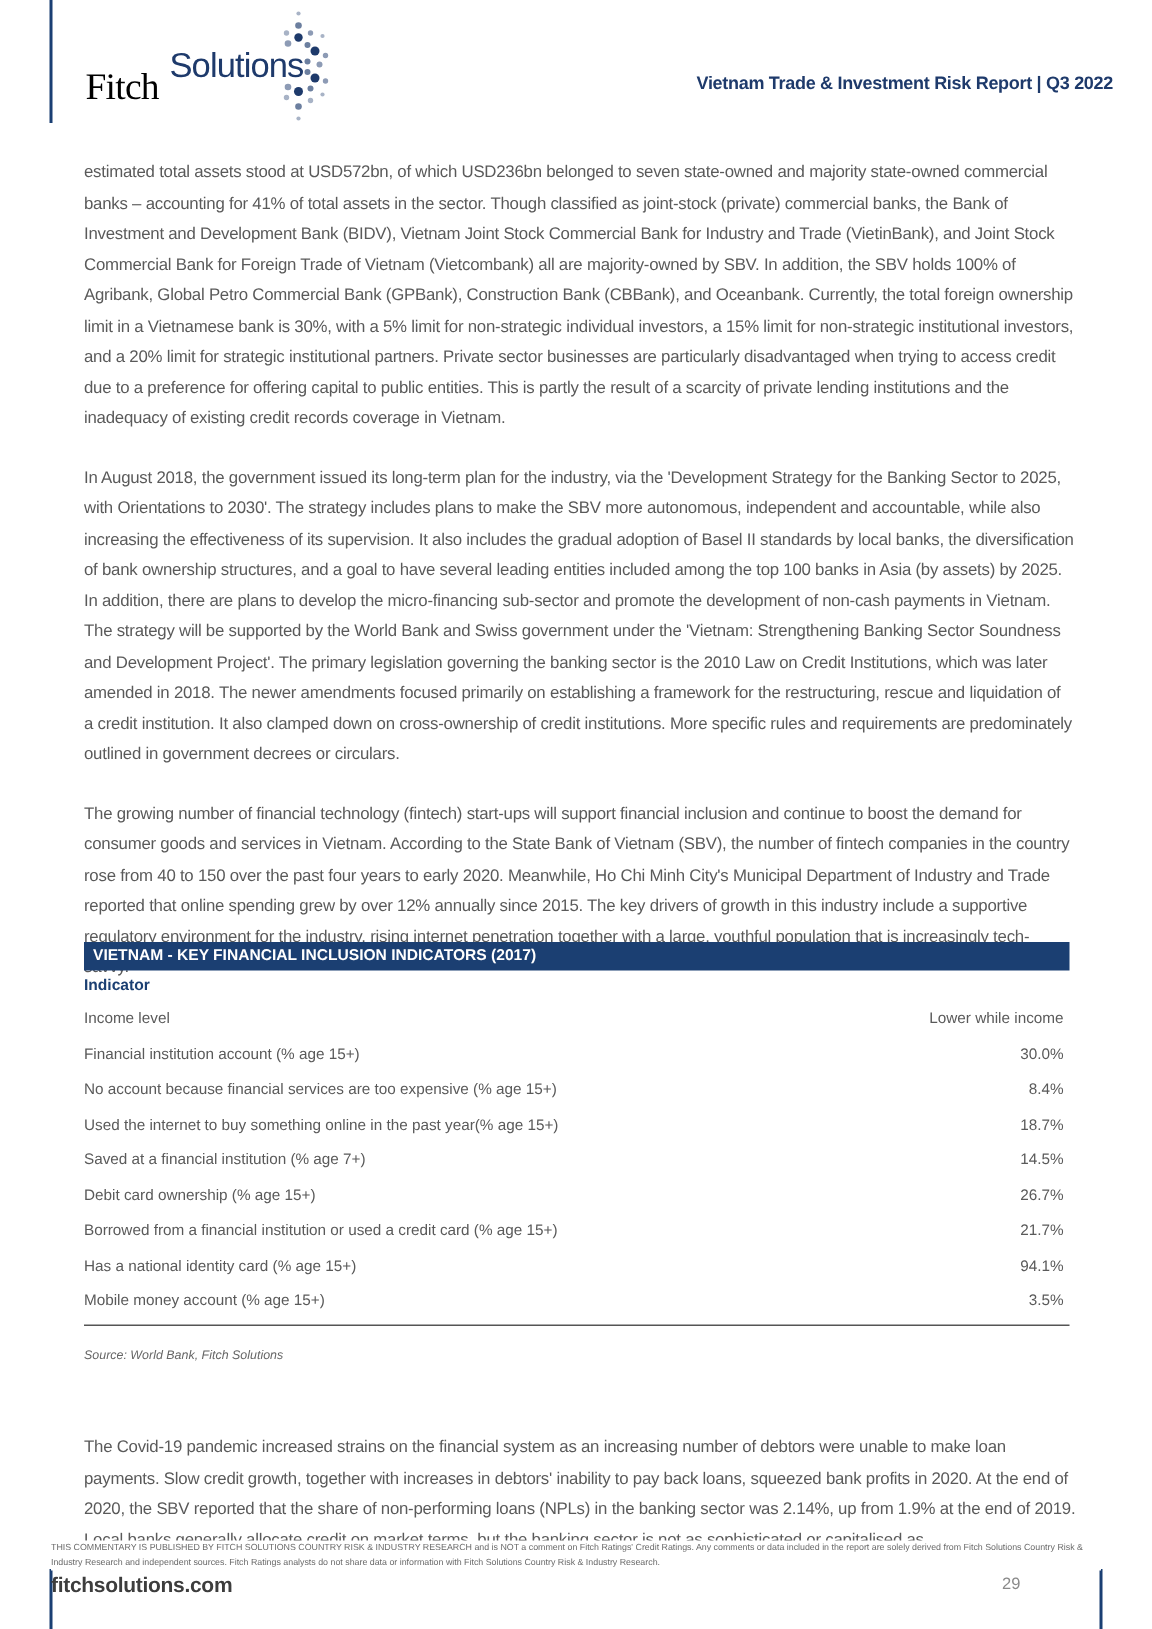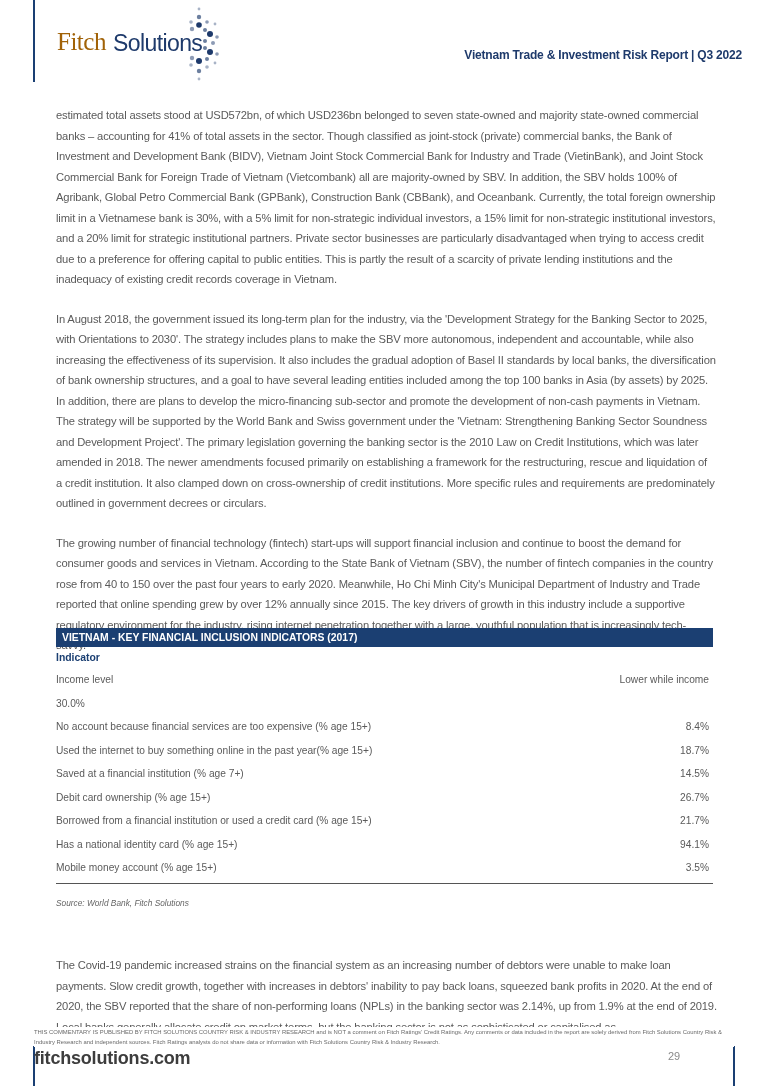--- a/index.html
+++ b/index.html
@@ -4,41 +4,41 @@
   <style>
     * { margin: 0; padding: 0; box-sizing: border-box; }
     html, body { width: 768px; height: 1086px; background: #ffffff; overflow: hidden; }
     body { position: relative; font-family: "Liberation Sans", sans-serif; color: #555555; }
 
     .margin-rule-left-top { position: absolute; left: 33px; top: 0; width: 2px; height: 82px; background: #1a3f73; }
     .margin-rule-left-bottom { position: absolute; left: 33px; top: 1046px; width: 2px; height: 40px; background: #1a3f73; }
     .margin-rule-right-bottom { position: absolute; left: 733px; top: 1046px; width: 2px; height: 40px; background: #1a3f73; }
 
     .logo { position: absolute; left: 57px; top: 6px; width: 180px; height: 72px; }
-    .logo-fitch { position: absolute; left: 0; top: 22px; font-family: "Liberation Serif", serif; font-size: 25px; color: #a16207; letter-spacing: -0.5px; }
+    .logo-fitch { position: absolute; left: 0; top: 39px; font-family: "Liberation Serif", serif; font-size: 25px; color: #000000; letter-spacing: -0.5px; }
     .logo-solutions { position: absolute; left: 56px; top: 24px; font-family: "Liberation Sans", sans-serif; font-size: 23px; color: #1e3a6b; letter-spacing: -0.6px; }
     .logo-dots { position: absolute; left: 120px; top: 0; width: 60px; height: 75px; }
 
     .header-title { position: absolute; right: 26px; top: 48px; font-size: 12px; font-weight: bold; color: #1e3a6b; letter-spacing: -0.2px; }
 
     .content { position: absolute; left: 56px; top: 105px; width: 660px; }
     .para { font-size: 11.2px; line-height: 20.5px; color: #5a5a5a; letter-spacing: -0.15px; margin-bottom: 19px; }
 
     .table-wrap { position: absolute; left: 56px; top: 628px; width: 657px; }
     .table-title { background: #1b3f72; color: #ffffff; font-weight: bold; font-size: 10.4px; padding: 0 8px 0 6px; height: 19px; line-height: 19px; letter-spacing: 0px; }
     .table-header { color: #1b3f72; font-weight: bold; font-size: 10.4px; height: 21px; line-height: 21px; padding-left: 0px; }
     .trow { display: flex; justify-content: space-between; font-size: 10.2px; color: #5a5a5a; height: 23.5px; line-height: 23.5px; padding-right: 4px; }
     .trow .val { text-align: right; }
     .table-bottom-rule { height: 1px; background: #555555; margin-top: 3px; }
     .table-source { font-size: 8.3px; font-style: italic; color: #666666; margin-top: 14px; }
 
     .para-bottom { position: absolute; left: 56px; top: 955px; width: 665px; font-size: 11.2px; line-height: 20.5px; color: #5a5a5a; letter-spacing: -0.15px; }
 
     .disclaimer { position: absolute; left: 34px; top: 1027px; width: 700px; font-size: 5.9px; line-height: 10px; color: #6a6a6a; background: #ffffff; padding-left: 0; }
-    .footer-site { position: absolute; left: 34px; top: 1048px; font-size: 18px; font-weight: bold; color: #3d3d3d; letter-spacing: -0.2px; }
+    .footer-site { position: absolute; left: 34px; top: 1048px; font-size: 14px; font-weight: bold; color: #3d3d3d; letter-spacing: -0.2px; }
     .footer-page { position: absolute; left: 668px; top: 1050px; font-size: 11px; color: #8a8a8a; }
   </style>
 </head>
 <body>
 
 <div class="margin-rule-left-top"></div>
 <div class="margin-rule-left-bottom"></div>
 <div class="margin-rule-right-bottom"></div>
 
 <div class="logo">
@@ -81,20 +81,21 @@
 
 <div class="table-wrap">
   <div class="table-title">VIETNAM - KEY FINANCIAL INCLUSION INDICATORS (2017)</div>
   <div class="table-header">Indicator</div>
   <div id="table-rows">
       <div class="trow">
         <span>Income level</span>
         <span class="val">Lower while income</span>
       </div>
       <div class="trow">
+        <span>Financial institution account (% age 15+)</span>
         <span class="val">30.0%</span>
       </div>
       <div class="trow">
         <span>No account because financial services are too expensive (% age 15+)</span>
         <span class="val">8.4%</span>
       </div>
       <div class="trow">
         <span>Used the internet to buy something online in the past year(% age 15+)</span>
         <span class="val">18.7%</span>
       </div>

